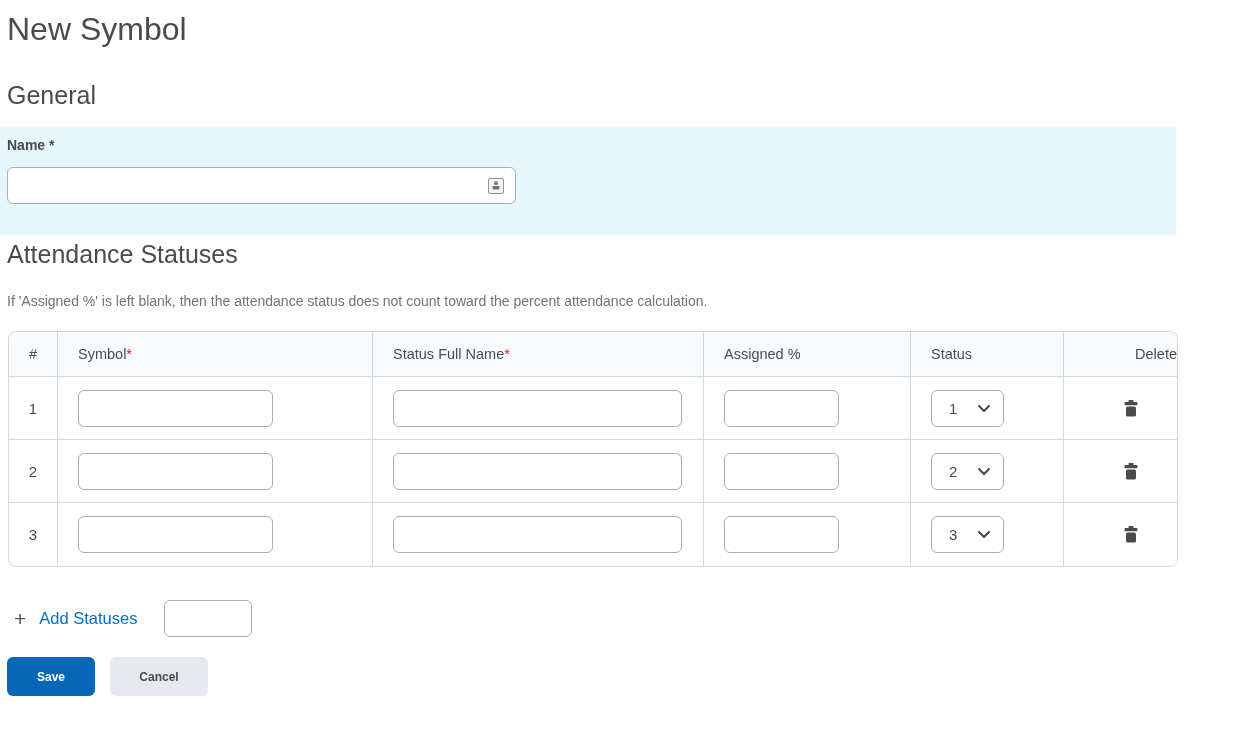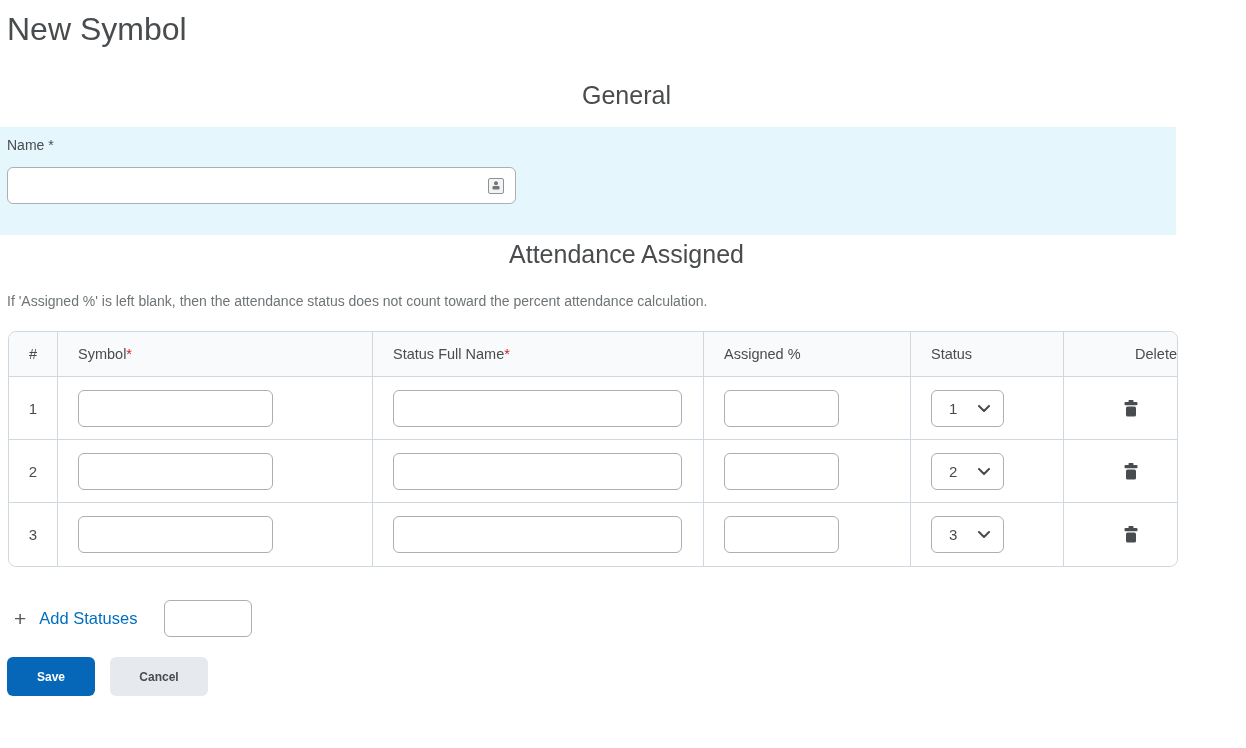--- a/index.html
+++ b/index.html
@@ -15,32 +15,31 @@
 
   h1.page-title {
     margin: 10px 0 0 7px;
     font-size: 32px; font-weight: 400; color: #494c4e;
     line-height: 1.2;
   }
   h2.section-heading {
     margin: 0 0 0 7px;
     font-size: 25px; font-weight: 400; color: #494c4e;
     line-height: 1.2;
-    text-align: center;
   }
   h2.general-heading { margin-top: 32px; }
 
   .name-panel {
     margin-top: 17px;
     width: 1176px;
     background: #e5f6fc;
     padding: 9px 0 31px 7px;
   }
   .field-label {
-    font-size: 14px; font-weight: 400; color: #494c4e;
+    font-size: 14px; font-weight: 700; color: #494c4e;
     display: inline-block;
   }
   .name-input-wrap { position: relative; width: 509px; margin-top: 13px; }
   .text-input {
     height: 37px;
     border: 1px solid #a9afb4;
     border-radius: 6px;
     background: #fff;
     font-family: inherit;
     font-size: 15px;
@@ -164,21 +163,21 @@
       <input type="text" class="text-input name-input" value="" style="">
       <span class="autofill-icon">
         <svg width="8" height="9" viewBox="0 0 8 9">
           <circle cx="4" cy="2.2" r="2" fill="#6e7477"></circle>
           <rect x="0.5" y="5" width="7" height="3.6" rx="1" fill="#6e7477"></rect>
         </svg>
       </span>
     </div>
   </div>
 
-  <h2 class="section-heading attendance-heading">Attendance Assigned</h2>
+  <h2 class="section-heading attendance-heading">Attendance Statuses</h2>
 
   <p class="help-text">If 'Assigned %' is left blank, then the attendance status does not count toward the percent attendance calculation.</p>
 
   <table class="statuses-table">
     <colgroup>
       <col style="width:49px">
         <col style="width:315px">
         <col style="width:331px">
       <col style="width:207px">
         <col style="width:153px">

